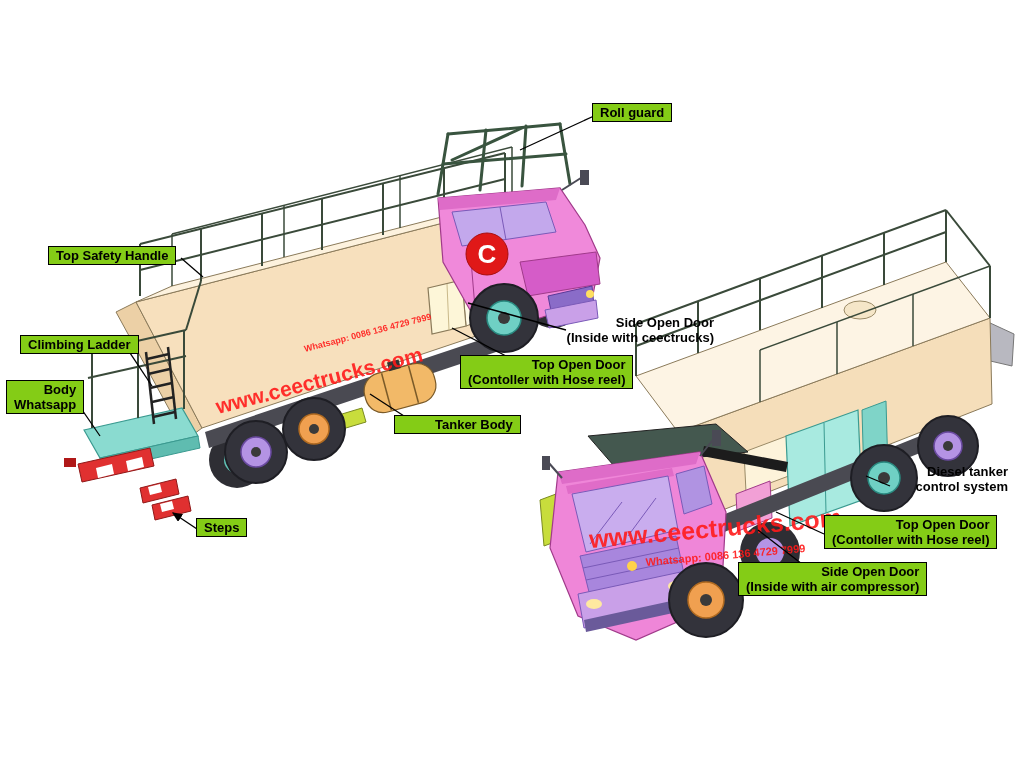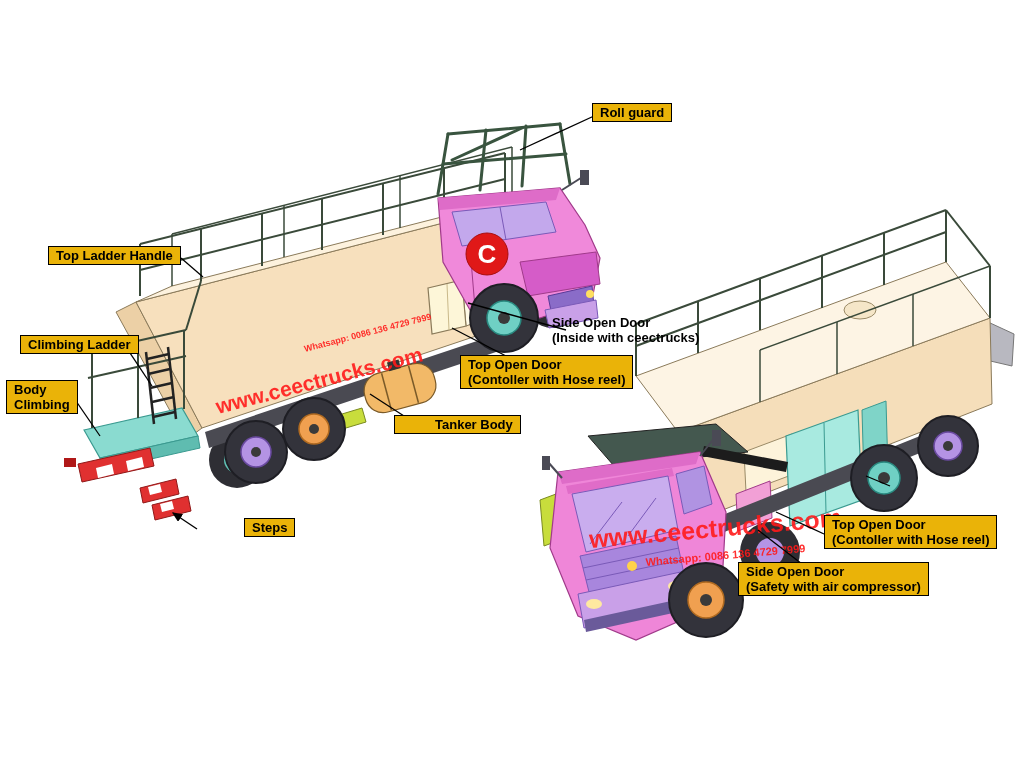--- a/index.html
+++ b/index.html
@@ -1,22 +1,22 @@
 <!DOCTYPE html>
 <html><head>
 <meta charset="utf-8">
 <style>
   html,body{margin:0;padding:0;background:#fff;}
   #stage{position:relative;width:1024px;height:768px;background:#ffffff;
          font-family:"Liberation Sans",sans-serif;overflow:hidden;}
   #scene{position:absolute;left:0;top:0;}
   .lbl{position:absolute;font-weight:bold;font-size:13px;line-height:15px;color:#000;
        white-space:nowrap;z-index:5;}
-  .lbl.boxed{border:1.5px solid #000;background:#eab308;padding:1px 7px;}
-  .lbl.center{text-align:left;}
+  .lbl.boxed{border:1.5px solid #000;background:#84cc16;padding:1px 7px;}
+  .lbl.center{text-align:right;}
   .lbl span{display:block;}
   .wm{font-weight:bold;}
 </style>
 </head>
 <body>
 
 <div id="stage">
 
 <svg id="scene" width="1024" height="768" viewBox="0 0 1024 768">
   <defs>
@@ -257,54 +257,58 @@
     <line x1="824" y1="534" x2="776" y2="512"></line>
     <line x1="802" y1="564" x2="758" y2="530"></line>
   </g>
 </svg>
 
 <div class="lbl boxed" style="left:592px;top:103px;">
   <span>Roll guard</span>
 </div>
 
 <div class="lbl boxed" style="left:48px;top:246px;">
-  <span>Top Ladder Handle</span>
+  <span>Top Safety Handle</span>
 </div>
 
 <div class="lbl boxed" style="left:20px;top:335px;">
   <span>Climbing Ladder</span>
 </div>
 
 <div class="lbl boxed center" style="left:6px;top:380px;">
   <span>Body</span>
-  <span>Climbing</span>
-</div>
-
-<div class="lbl boxed" style="left:196px;top:518px;margin-left:48px;">
+  <span>Whatsapp</span>
+</div>
+
+<div class="lbl boxed" style="left:196px;top:518px;">
   <span>Steps</span>
 </div>
 
 <div class="lbl center" style="left:552px;top:315px;width:162px;">
   <span>Side Open Door</span>
   <span>(Inside with ceectrucks)</span>
 </div>
 
 <div class="lbl boxed center" style="left:460px;top:355px;">
   <span>Top Open Door</span>
   <span>(Contoller with Hose reel)</span>
 </div>
 
 <div class="lbl boxed" style="left:394px;top:415px;padding-left:40px;">
   <span>Tanker Body</span>
 </div>
 
+<div class="lbl center" style="left:890px;top:464px;width:118px;">
+  <span>Diesel tanker</span>
+  <span>control system</span>
+</div>
 
 <div class="lbl boxed center" style="left:824px;top:515px;">
   <span>Top Open Door</span>
   <span>(Contoller with Hose reel)</span>
 </div>
 
 <div class="lbl boxed center" style="left:738px;top:562px;">
   <span>Side Open Door</span>
-  <span>(Safety with air compressor)</span>
+  <span>(Inside with air compressor)</span>
 </div>
 
 </div>
 
 </body></html>

